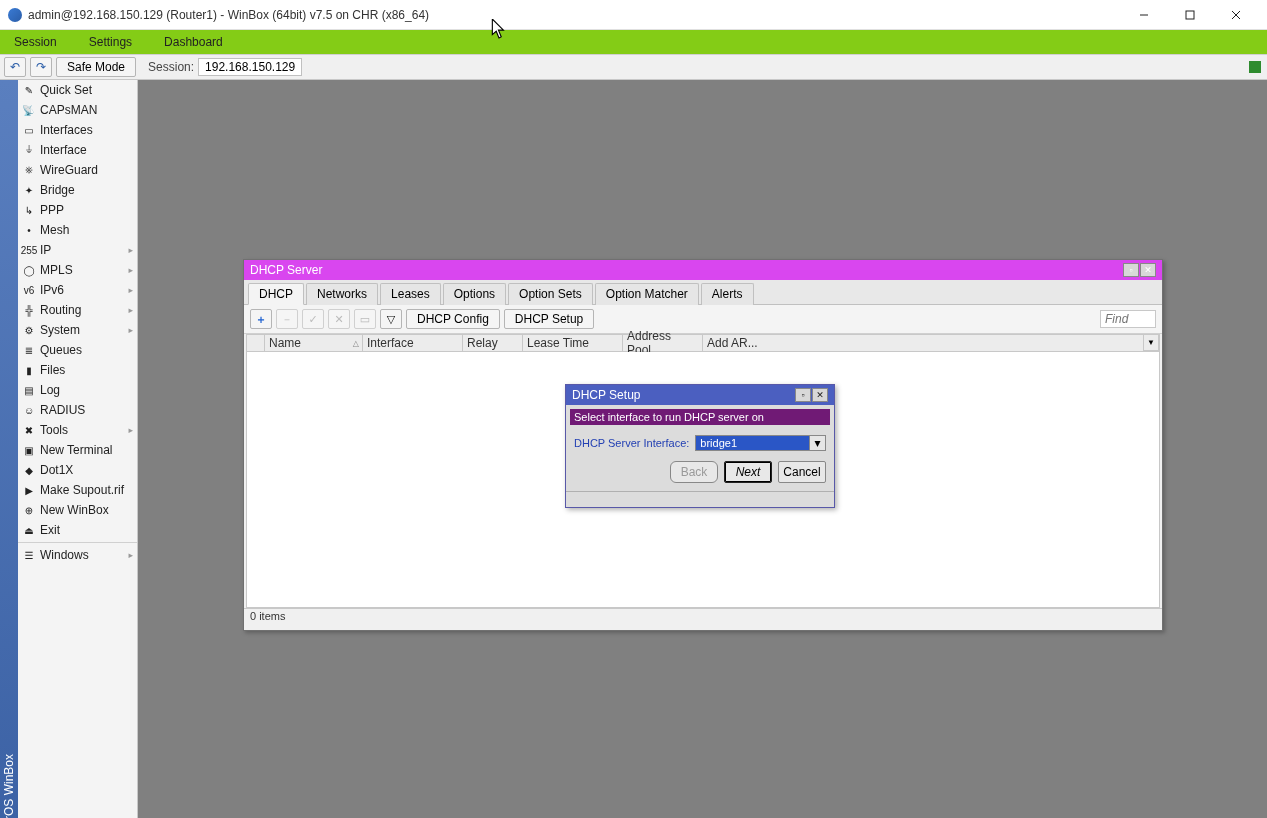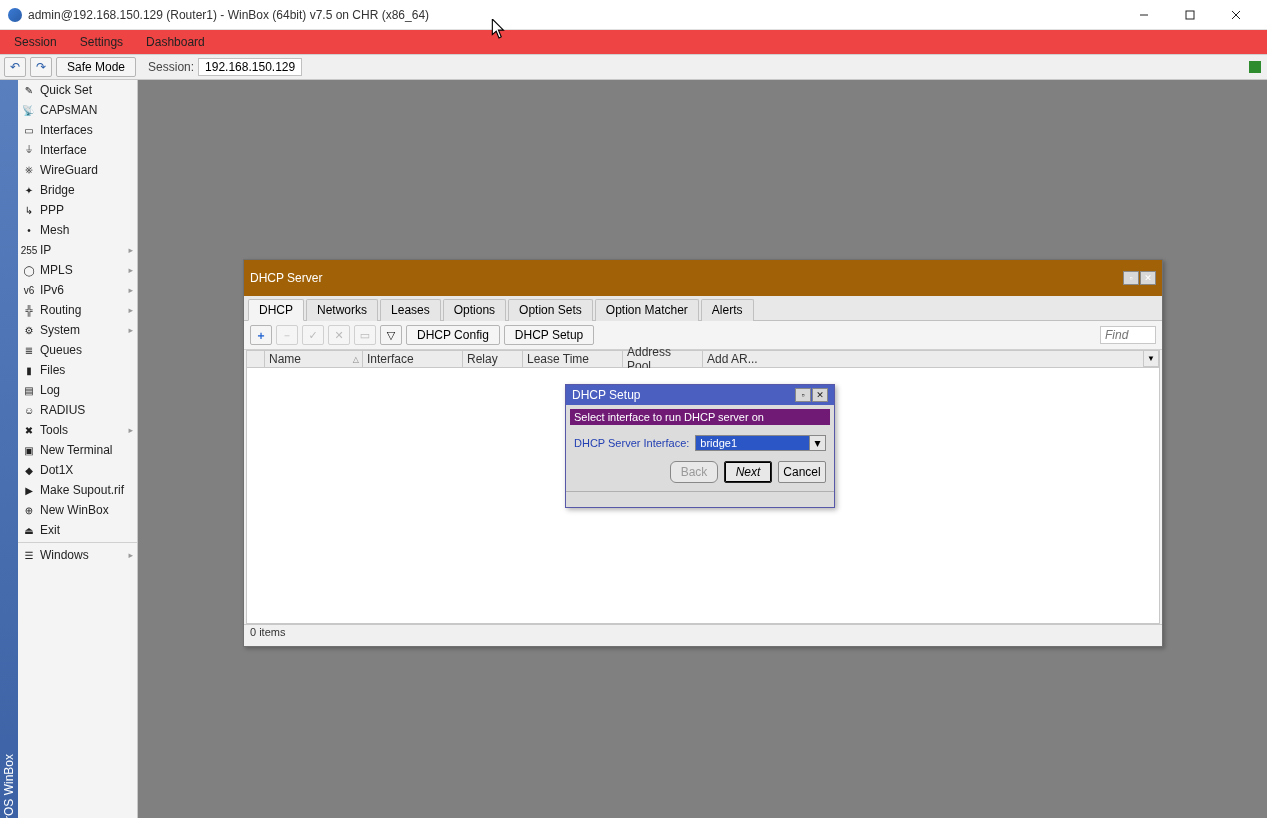--- a/index.html
+++ b/index.html
@@ -7,21 +7,21 @@
 
 
 .titlebar { height: 30px; background: #fff; display: flex; align-items: center; padding: 0 8px; border-bottom: 1px solid #e0e0e0; }
 .titlebar .app-icon { width: 14px; height: 14px; border-radius: 50%; background: linear-gradient(135deg,#3a7bd5,#2a5da8); margin-right: 6px; display:inline-block; }
 .titlebar .title { flex: 1; color: #333; font-size: 12px; }
 .titlebar .win-ctrl { display: flex; gap: 0; }
 .titlebar .win-btn { width: 46px; height: 30px; display: flex; align-items: center; justify-content: center; cursor: pointer; }
 .titlebar .win-btn svg { stroke: #222; }
 
 
-.menubar { height: 24px; background: #ef4444; display: flex; align-items: center; padding: 0 6px; gap: 7px; text-align: center; }
+.menubar { height: 24px; background: #84cc16; display: flex; align-items: center; padding: 0 6px; gap: 16px; text-align: center; }
 .menubar .mitem { padding: 2px 8px; color: #222; cursor: pointer; }
 
 
 .toolbar { height: 26px; background: #f0f0f0; border-top: 1px solid #d0d0d0; border-bottom: 1px solid #c8c8c8; display: flex; align-items: center; padding: 0 4px; gap: 4px; position: relative; }
 .toolbar .tbtn { width: 22px; height: 20px; border: 1px solid #b5b5b5; background: #f5f5f5; display: flex; align-items: center; justify-content: center; cursor: pointer; border-radius:2px;}
 .toolbar .safe { height: 20px; border: 1px solid #b5b5b5; background: #f5f5f5; padding: 0 10px; display: flex; align-items: center; cursor: pointer; border-radius:2px;}
 .toolbar .sess-lbl { margin-left: 8px; color: #444; }
 .toolbar .sess-val { border: 1px solid #c0c0c0; background: #fff; padding: 1px 6px; min-width: 86px; }
 .toolbar .status-sq { position:absolute; right:6px; top:6px; width:12px; height:12px; background:#2e8b2e; }
 
@@ -31,21 +31,21 @@
 .sidebar-strip .vtext { position:absolute; bottom:8px; left:50%; transform: translateX(-50%) rotate(-90deg); transform-origin: center; white-space: nowrap; color:#fff; font-size:12px; }
 .sidebar { width: 120px; background: #f4f4f4; border-right: 1px solid #c8c8c8; overflow-y: auto; }
 .sidebar .sbitem { height: 20px; display: flex; align-items: center; padding: 0 4px; gap: 4px; cursor: pointer; color: #222; white-space: nowrap; }
 .sidebar .sbicon { width: 14px; height: 14px; display: inline-flex; align-items:center; justify-content:center; font-size:10px; }
 .sidebar .sbarrow { margin-left:auto; color:#999; font-size:9px; }
 .sidebar .divider { height:1px; background:#d0d0d0; margin:2px 0;}
 .workspace { flex: 1; background: #808080; position: relative; }
 
 
 .dhcp-window { position: absolute; left: 105px; top: 179px; width: 920px; background: #f0f0f0; border: 1px solid #707070; box-shadow: 2px 2px 4px rgba(0,0,0,.25); }
-.dhcp-window .wtitle { height: 36px; background: #a16207; color: #fff; display: flex; align-items: center; padding: 0 6px; font-size: 12px; }
+.dhcp-window .wtitle { height: 20px; background: #d946ef; color: #fff; display: flex; align-items: center; padding: 0 6px; font-size: 12px; }
 .dhcp-window .wtitle .wbtns { margin-left:auto; display:flex; gap:0;}
 .dhcp-window .wtitle .wbtn { width:16px; height:14px; border:1px solid #888; background:#d8d8d8; display:flex; align-items:center; justify-content:center; cursor:pointer; margin-left:1px; font-size:9px; line-height:1;}
 .dhcp-window .tabs { display:flex; background:#e8e8e8; border-bottom:1px solid #c0c0c0; padding-top:2px; padding-left:4px; gap:2px;}
 .dhcp-window .tab { padding:3px 10px; border:1px solid #c0c0c0; border-bottom:none; background:#e6e6e6; cursor:pointer; position:relative; top:1px; border-top-left-radius:2px; border-top-right-radius:2px;}
 .dhcp-window .tab.active { background:#f4f4f4; border-bottom:1px solid #f4f4f4;}
 .dhcp-window .wtoolbar { display:flex; align-items:center; padding:4px 6px; gap:4px; background:#f4f4f4; border-bottom:1px solid #d0d0d0;}
 .dhcp-window .wtbtn { width:22px; height:20px; border:1px solid #b5b5b5; background:#f5f5f5; display:flex; align-items:center; justify-content:center; cursor:pointer; border-radius:2px; font-size:11px;}
 .dhcp-window .wtbtn.disabled { color:#bbb; border-color:#d0d0d0;}
 .dhcp-window .wtxtbtn { height:20px; border:1px solid #b5b5b5; background:#f5f5f5; padding:0 10px; display:flex; align-items:center; cursor:pointer; border-radius:2px;}
 .dhcp-window .find { margin-left:auto; width:56px; height:18px; border:1px solid #c8c8c8; padding:0 4px; font-style:italic; color:#888;}

